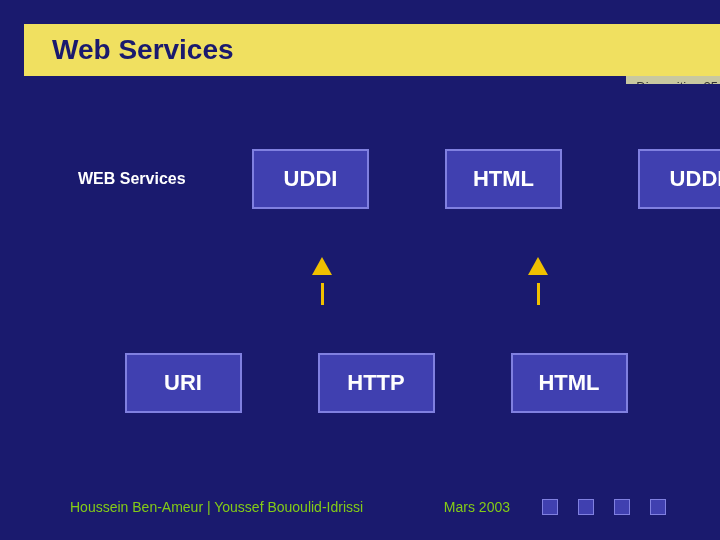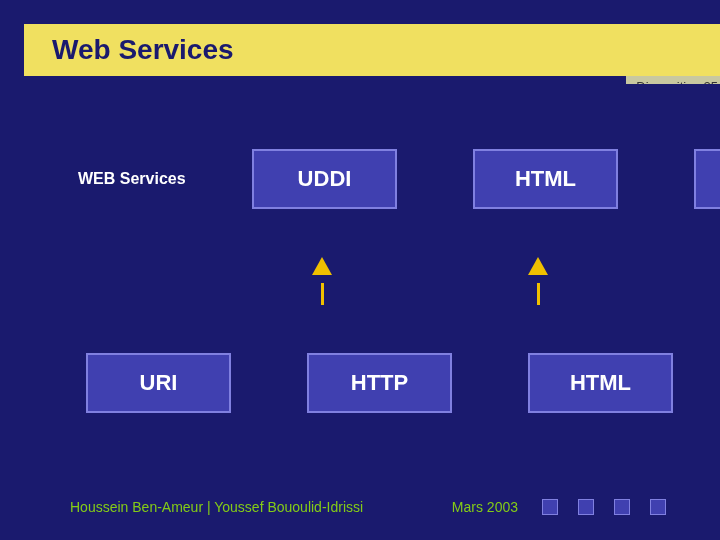--- a/index.html
+++ b/index.html
@@ -73,21 +73,21 @@
     }
 
     .boxes {
       display: flex;
       gap: 60px;
       flex: 1;
       justify-content: center;
     }
 
     .box {
-      width: 145px;
+      width: 117px;
       height: 60px;
       background: #4040b0;
       border: 2px solid #8080e0;
       display: flex;
       align-items: center;
       justify-content: center;
       color: white;
       font-size: 22px;
       font-weight: bold;
     }
@@ -150,20 +150,21 @@
       justify-content: space-between;
       align-items: center;
       padding: 10px 0 5px 0;
       color: #84cc16;
       font-size: 14px;
     }
 
     .footer-right {
       display: flex;
       align-items: center;
+      gap: 8px;
     }
 
     .footer-squares {
       display: flex;
       gap: 4px;
     }
 
     .sq {
       width: 16px;
       height: 16px;

